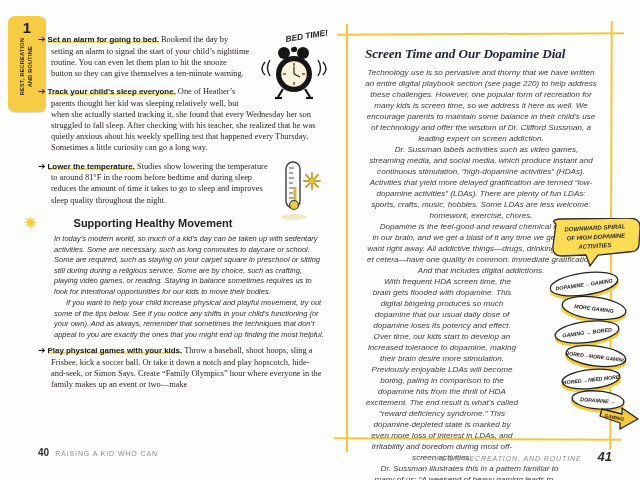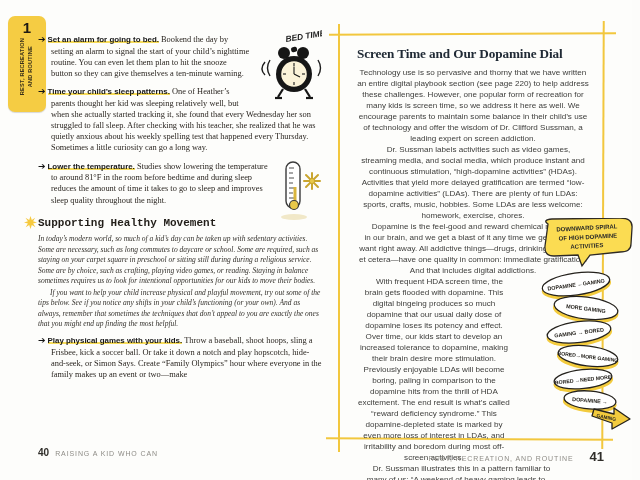--- a/index.html
+++ b/index.html
@@ -37,30 +37,31 @@
   .clock-float{float:right;width:74px;height:78px;margin:-4px -6px 0 6px;}
   .thermo-float{float:right;width:54px;height:64px;margin:-2px -4px 0 6px;}
   .playbook-h{
     margin:9px 0 2px -2px;display:inline-block;
     font-weight:bold;font-size:11.6px;letter-spacing:-0.2px;color:#141414;
     background:#FFE45C;padding:1px 4px 1px 2px;transform:scaleX(.96);transform-origin:left;
     white-space:nowrap;
   }
   .sub-h{
     position:relative;
-    font-family:Liberation Mono, monospace;font-weight:bold;font-size:11px;color:#221e19;
+    font-family:Liberation Sans, sans-serif;font-weight:bold;font-size:11px;color:#221e19;
     margin:10px 0 4px 0;
+    text-align:center;
   }
   .star-burst{position:absolute;left:-14px;top:0px;width:13px;height:13px;}
-  .intro{font-family:Liberation Serif, serif;font-style:italic;font-size:7.5px;line-height:1.4;color:#33302b;margin:0 0 1px 0;}
+  .intro{font-family:Liberation Sans, sans-serif;font-style:italic;font-size:7.5px;line-height:1.4;color:#33302b;margin:0 0 1px 16px;}
   .intro.indent{text-indent:12px;margin-bottom:5px;}
   .lp-footer{position:absolute;left:38px;top:447px;font-size:7px;letter-spacing:.9px;color:#8e8c86;}
   .lp-footer .pn{font-weight:bold;color:#2f2d29;font-size:10px;letter-spacing:0;margin-right:6px;}
   
-  .right-page{position:absolute;left:322px;top:0;width:310px;height:480px;background:#fdfdfb;}
+  .right-page{position:absolute;left:330px;top:0;width:310px;height:480px;background:#fdfdfb;font-style:italic;}
   .page-frame{position:absolute;left:16px;top:33px;width:266px;height:407px;}
   .fl{position:absolute;background:#F2C73E;}
   .fl-top{left:-9px;right:-12px;top:0;height:1.8px;transform:rotate(-.25deg);}
   .fl-bottom{left:-12px;right:-9px;bottom:0;height:1.8px;transform:rotate(.3deg);}
   .fl-left{top:-9px;bottom:-12px;left:0;width:1.8px;}
   .fl-right{top:-12px;bottom:-9px;right:0;width:1.8px;transform:rotate(.2deg);}
   .rp-col{position:absolute;left:35px;top:46px;width:232px;}
   .rp-title{
     font-family:"Liberation Serif",serif;font-weight:bold;font-size:13.2px;color:#202a35;
     margin:0 0 5px 0;letter-spacing:-.1px;
@@ -116,21 +117,21 @@
         <line x1="50" y1="68" x2="57" y2="68" stroke="#161616" stroke-width="2.2"></line>
       </svg>
     </div>
 
     <p class="bullet">
       <span class="arrow-glyph">➔</span><span class="lead">Set an alarm for going to bed.</span>
       <span>Bookend the day by setting an alarm to signal the start of your child’s nighttime routine. You can even let them plan to hit the snooze button so they can give themselves a ten-minute warning.</span>
     </p>
 
     <p class="bullet">
-      <span class="arrow-glyph">➔</span><span class="lead">Time your child’s sleep patterns.</span>
+      <span class="arrow-glyph">➔</span><span class="lead">Track your child’s sleep everyone.</span>
       <span>One of Heather’s parents thought her kid was sleeping relatively well, but when she actually started tracking it, she found that every Wednesday her son struggled to fall sleep. After checking with his teacher, she realized that he was quietly anxious about his weekly spelling test that happened every Thursday. Sometimes a little curiosity can go a long way.</span>
     </p>
 
 
     <div class="thermo-float">
       <svg viewBox="0 0 54 64" width="54" height="64">
         <ellipse cx="20" cy="58" rx="13" ry="3" fill="#F1E8C8"></ellipse>
         <rect x="12" y="3" width="14" height="46" rx="7" fill="#fff" stroke="#3a3a3a" stroke-width="1.4"></rect>
         <g stroke="#3a3a3a" stroke-width="0.9">
           <line x1="15" y1="9" x2="20" y2="9"></line>

